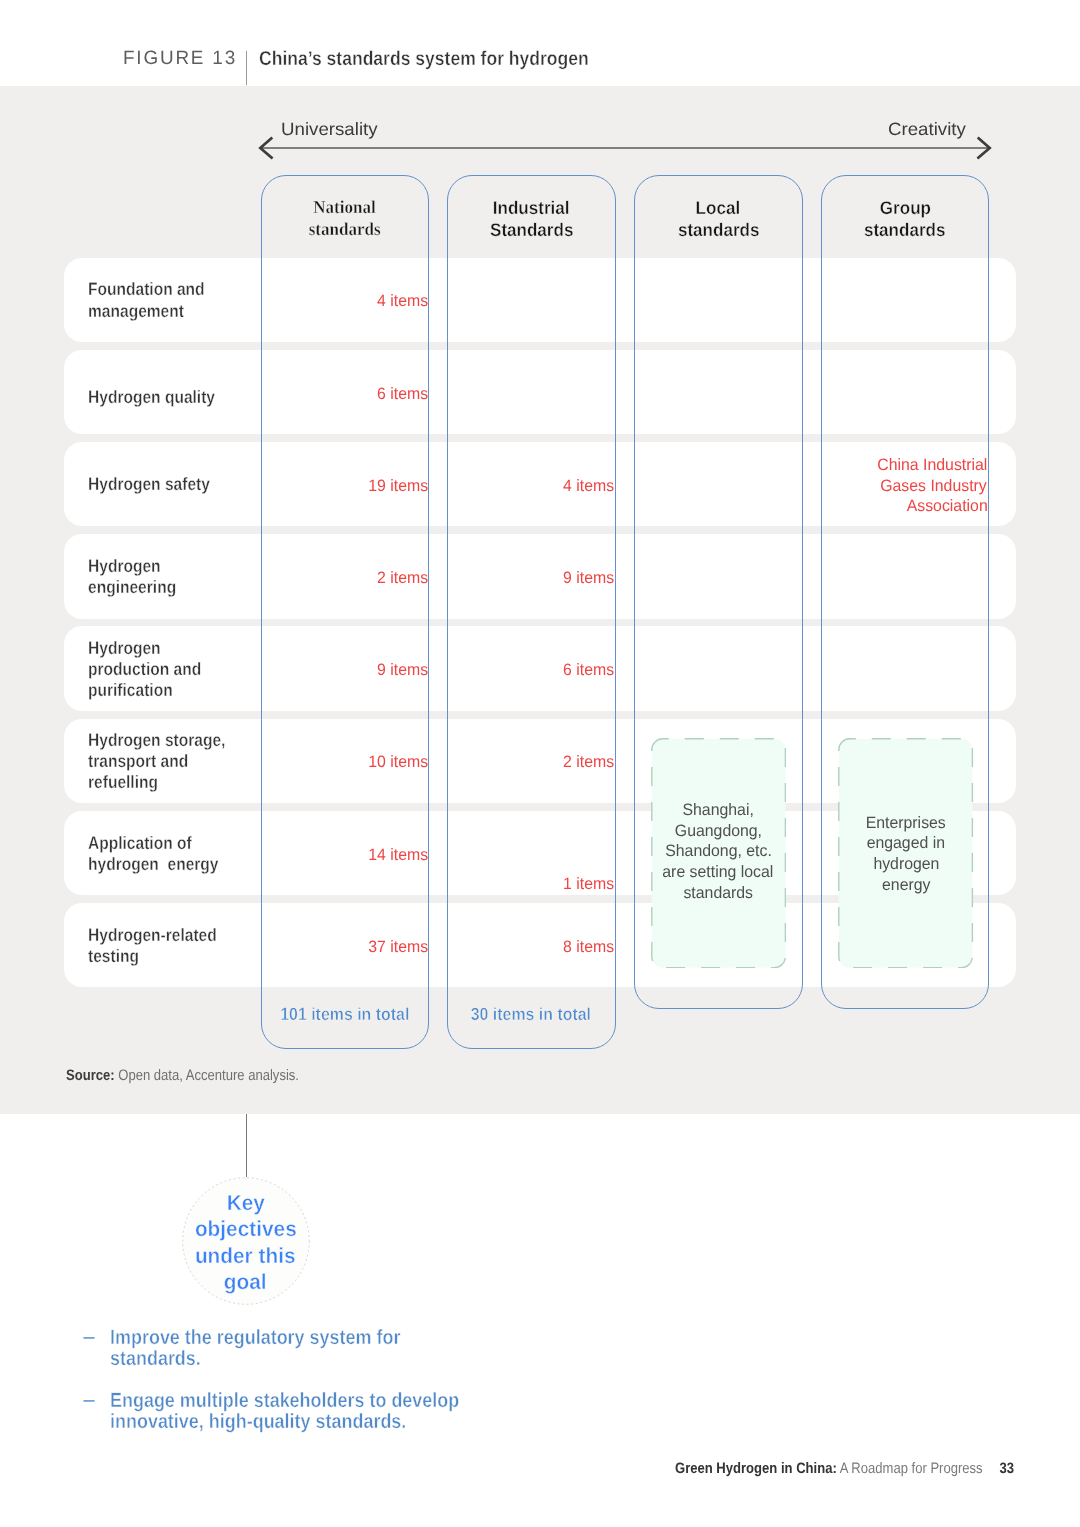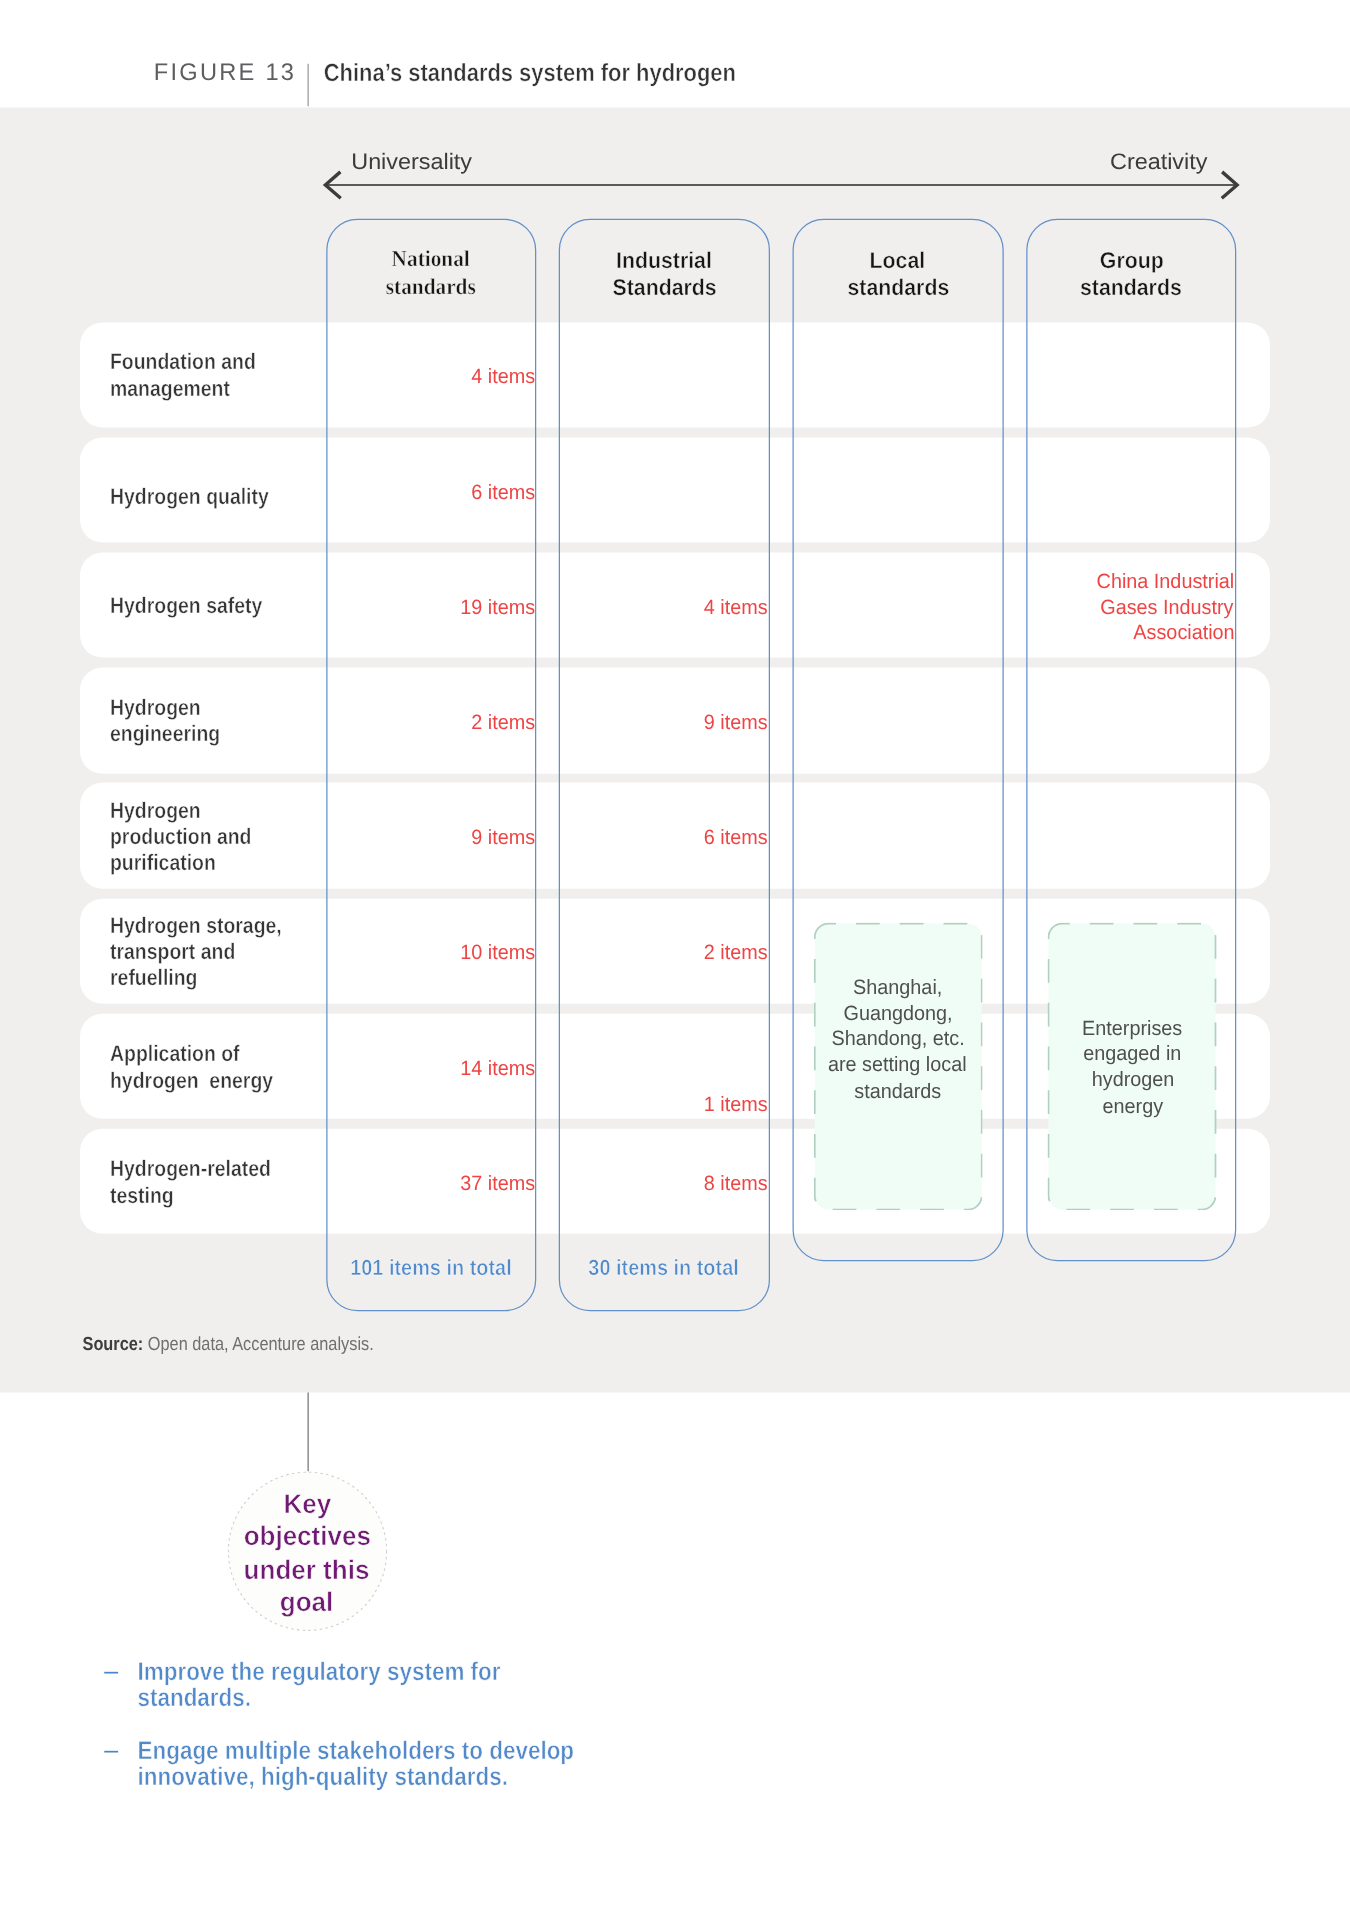--- a/index.html
+++ b/index.html
@@ -47,21 +47,21 @@
   .greentext{position:absolute;left:0;text-align:center;font-size:16.5px;color:#4f4f4f;line-height:20.7px;width:100%;--sx:0.96;}
 
   
   .source{position:absolute;left:65.5px;top:1066.5px;font-size:15.1px;color:#6f6f6f;line-height:18px;--sx:0.865;}
   .source b{color:#3d3d3d;font-weight:700;}
 
   
   .stem{position:absolute;left:246.2px;top:1114.3px;width:1.2px;height:62.5px;background:#767676;}
   .circle{position:absolute;left:181.5px;top:1177px;width:128px;height:128px;}
   .circletext{position:absolute;width:128px;text-align:center;font-size:21.6px;
-              font-weight:700;color:#701a75;line-height:26.5px;--sx:0.964;
+              font-weight:700;color:#3b82f6;line-height:26.5px;--sx:0.964;
               -webkit-text-stroke:0.45px #fdfdfc;}
 
   .bullets{position:absolute;left:83.4px;top:1326.5px;}
   .bullet{position:relative;margin-bottom:20.6px;}
   .dash{position:absolute;left:0;top:0;color:#4a86c8;font-size:20px;font-weight:400;line-height:21.3px;}
   .btext{display:block;margin-left:26.4px;color:#5289c9;font-size:20.6px;font-weight:700;line-height:21.3px;--sx:0.872;
          -webkit-text-stroke:0.45px #ffffff;}
 
   .footer{position:absolute;left:674.5px;top:1460px;font-size:15.1px;color:#7a7a7a;line-height:18px;--sx:0.865;}
   .footer b{color:#333333;font-weight:700;}
@@ -194,21 +194,21 @@
       <div class="col" style="left: 820.8px; top: 174.8px; width: 168.5px; height: 834.7px;"></div>
       <div class="coltitle" style="left: 820.8px; width: 168.5px; top: 196.9px;">
         <div><span class="sxc">Group</span></div>
         <div><span class="sxc">standards</span></div>
       </div>
       <div class="total" style="left: 260.5px; width: 168.5px; top: 1004px;"><span class="sxc">101&nbsp;items&nbsp;in&nbsp;total</span></div>
       <div class="total" style="left: 447px; width: 168.5px; top: 1004px;"><span class="sxc">30&nbsp;items&nbsp;in&nbsp;total</span></div>
       <div class="greenbox" style="left: 650.7px; top: 737.7px; width: 135.2px; height: 230.4px;"><svg width="135.2" height="230.4">
           <rect x="0.8" y="0.8" rx="11" ry="11" width="133.6" height="228.8" fill="#f0fdf6" stroke="#b0d0c0" stroke-width="1.4" stroke-dasharray="19 16" stroke-dashoffset="-22"></rect>
         </svg></div>
-      <div class="greentext" style="left: 650.7px; width: 135.2px; top: 780px;">
+      <div class="greentext" style="left: 650.7px; width: 135.2px; top: 800px;">
         <div><span class="sxc">Shanghai,</span></div>
         <div><span class="sxc">Guangdong,</span></div>
         <div><span class="sxc">Shandong,&nbsp;etc.</span></div>
         <div><span class="sxc">are&nbsp;setting&nbsp;local</span></div>
         <div><span class="sxc">standards</span></div>
       </div>
       <div class="greenbox" style="left: 838.4px; top: 737.7px; width: 135.2px; height: 230.4px;"><svg width="135.2" height="230.4">
           <rect x="0.8" y="0.8" rx="11" ry="11" width="133.6" height="228.8" fill="#f0fdf6" stroke="#b0d0c0" stroke-width="1.4" stroke-dasharray="19 16" stroke-dashoffset="-22"></rect>
         </svg></div>
       <div class="greentext" style="left: 838.4px; width: 135.2px; top: 812.7px;">
@@ -242,14 +242,15 @@
       </div>
       <div class="bullet">
         <span class="dash">–</span>
         <span class="btext">
           <span style="display:block"><span class="sx">Engage&nbsp;multiple&nbsp;stakeholders&nbsp;to&nbsp;develop</span></span>
           <span style="display:block"><span class="sx">innovative,&nbsp;high-quality&nbsp;standards.</span></span>
         </span>
       </div>
     </div>
 
+  <div class="footer"><span class="sx"><b>Green Hydrogen in China:</b><span> A Roadmap for Progress</span><span class="fgap"></span><b>33</b></span></div>
 
 </div>
 
 </body></html>

